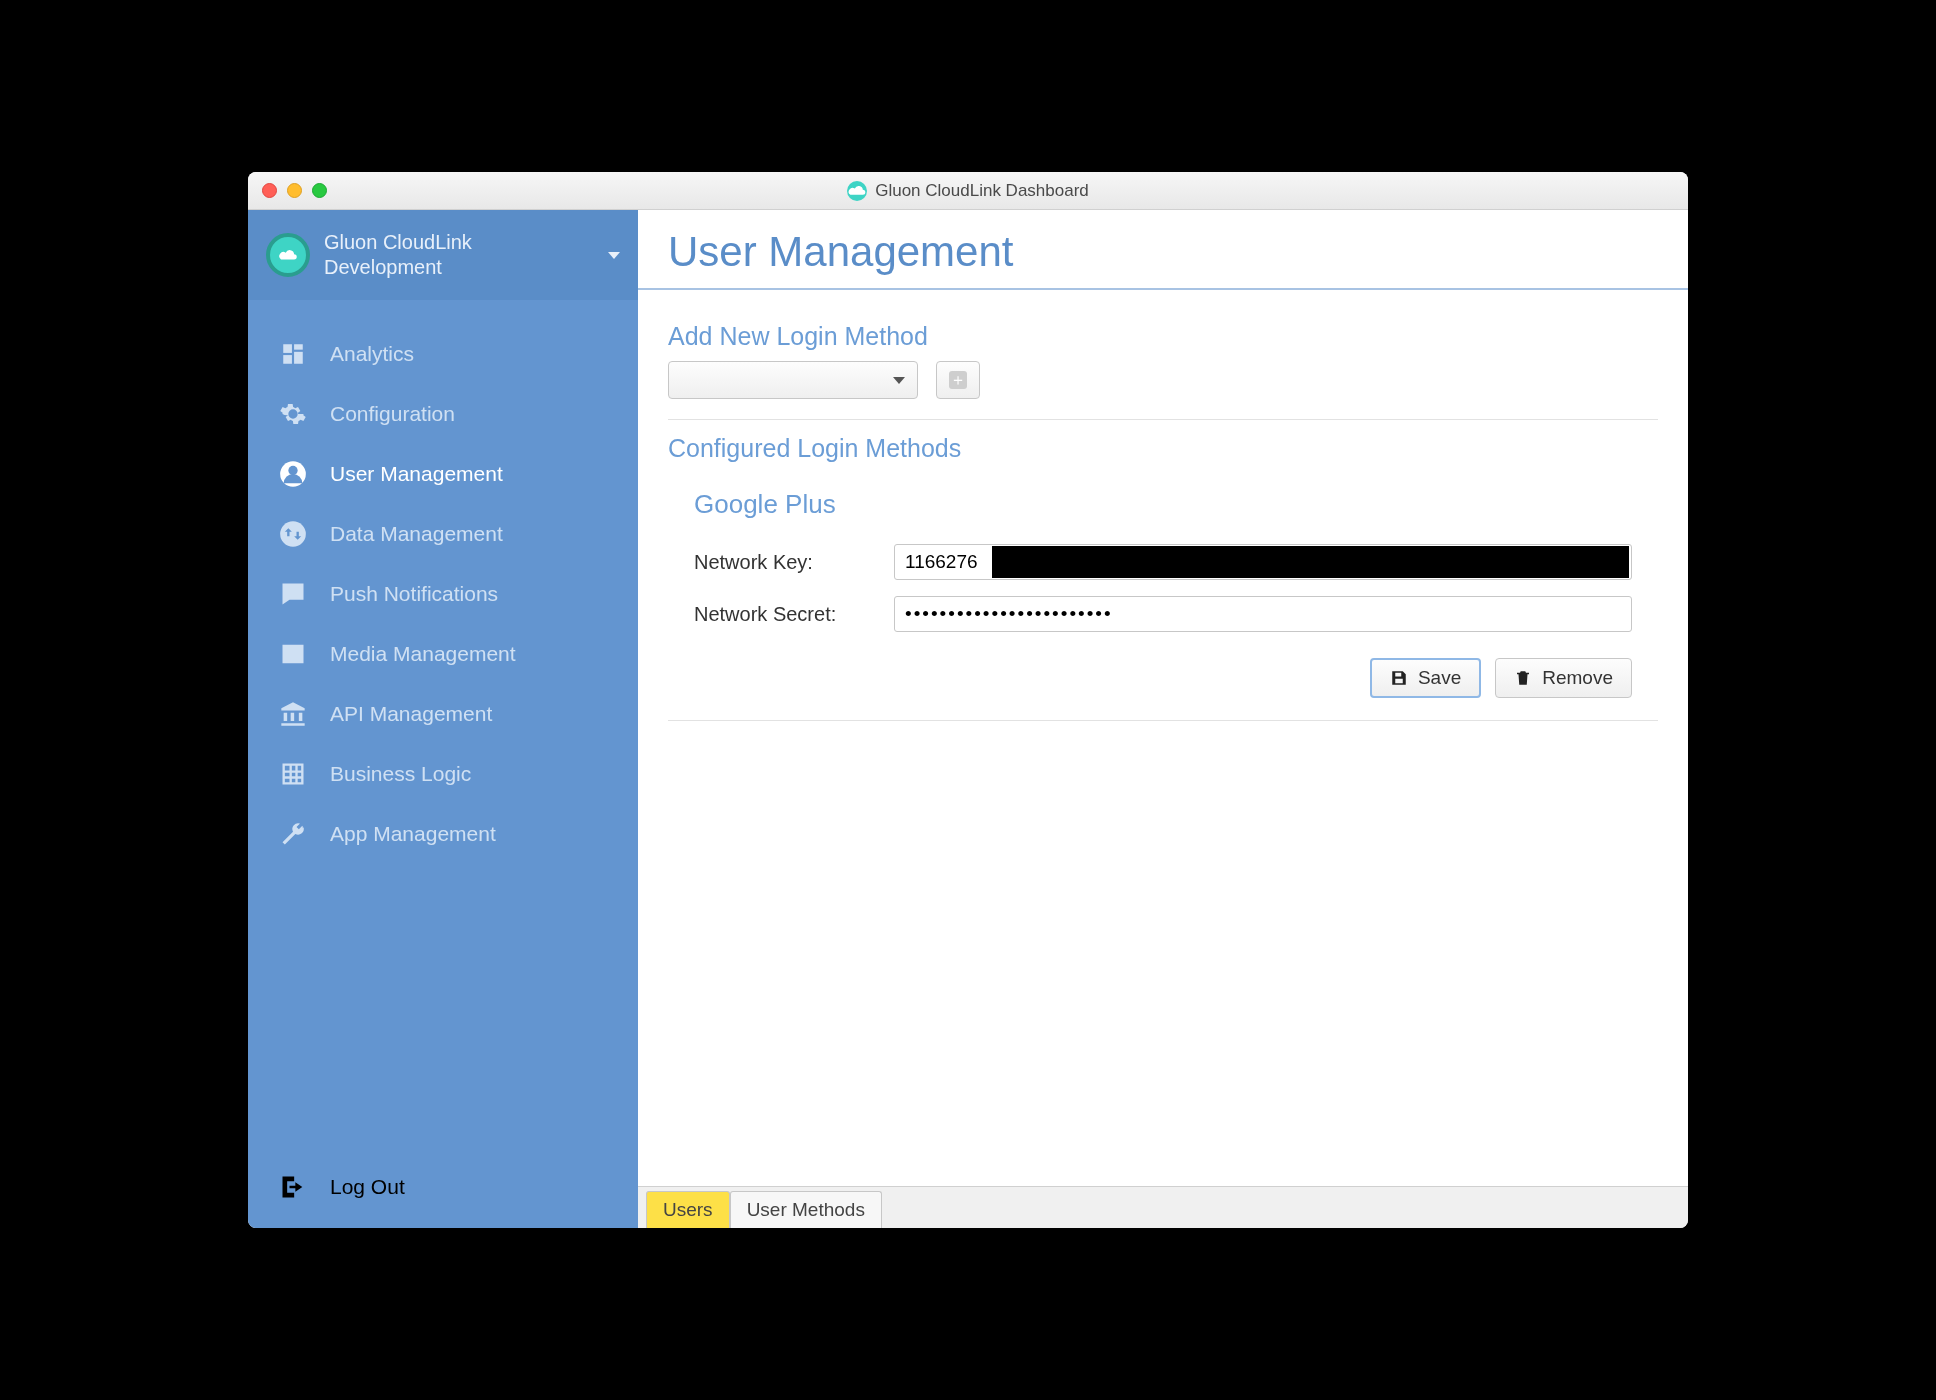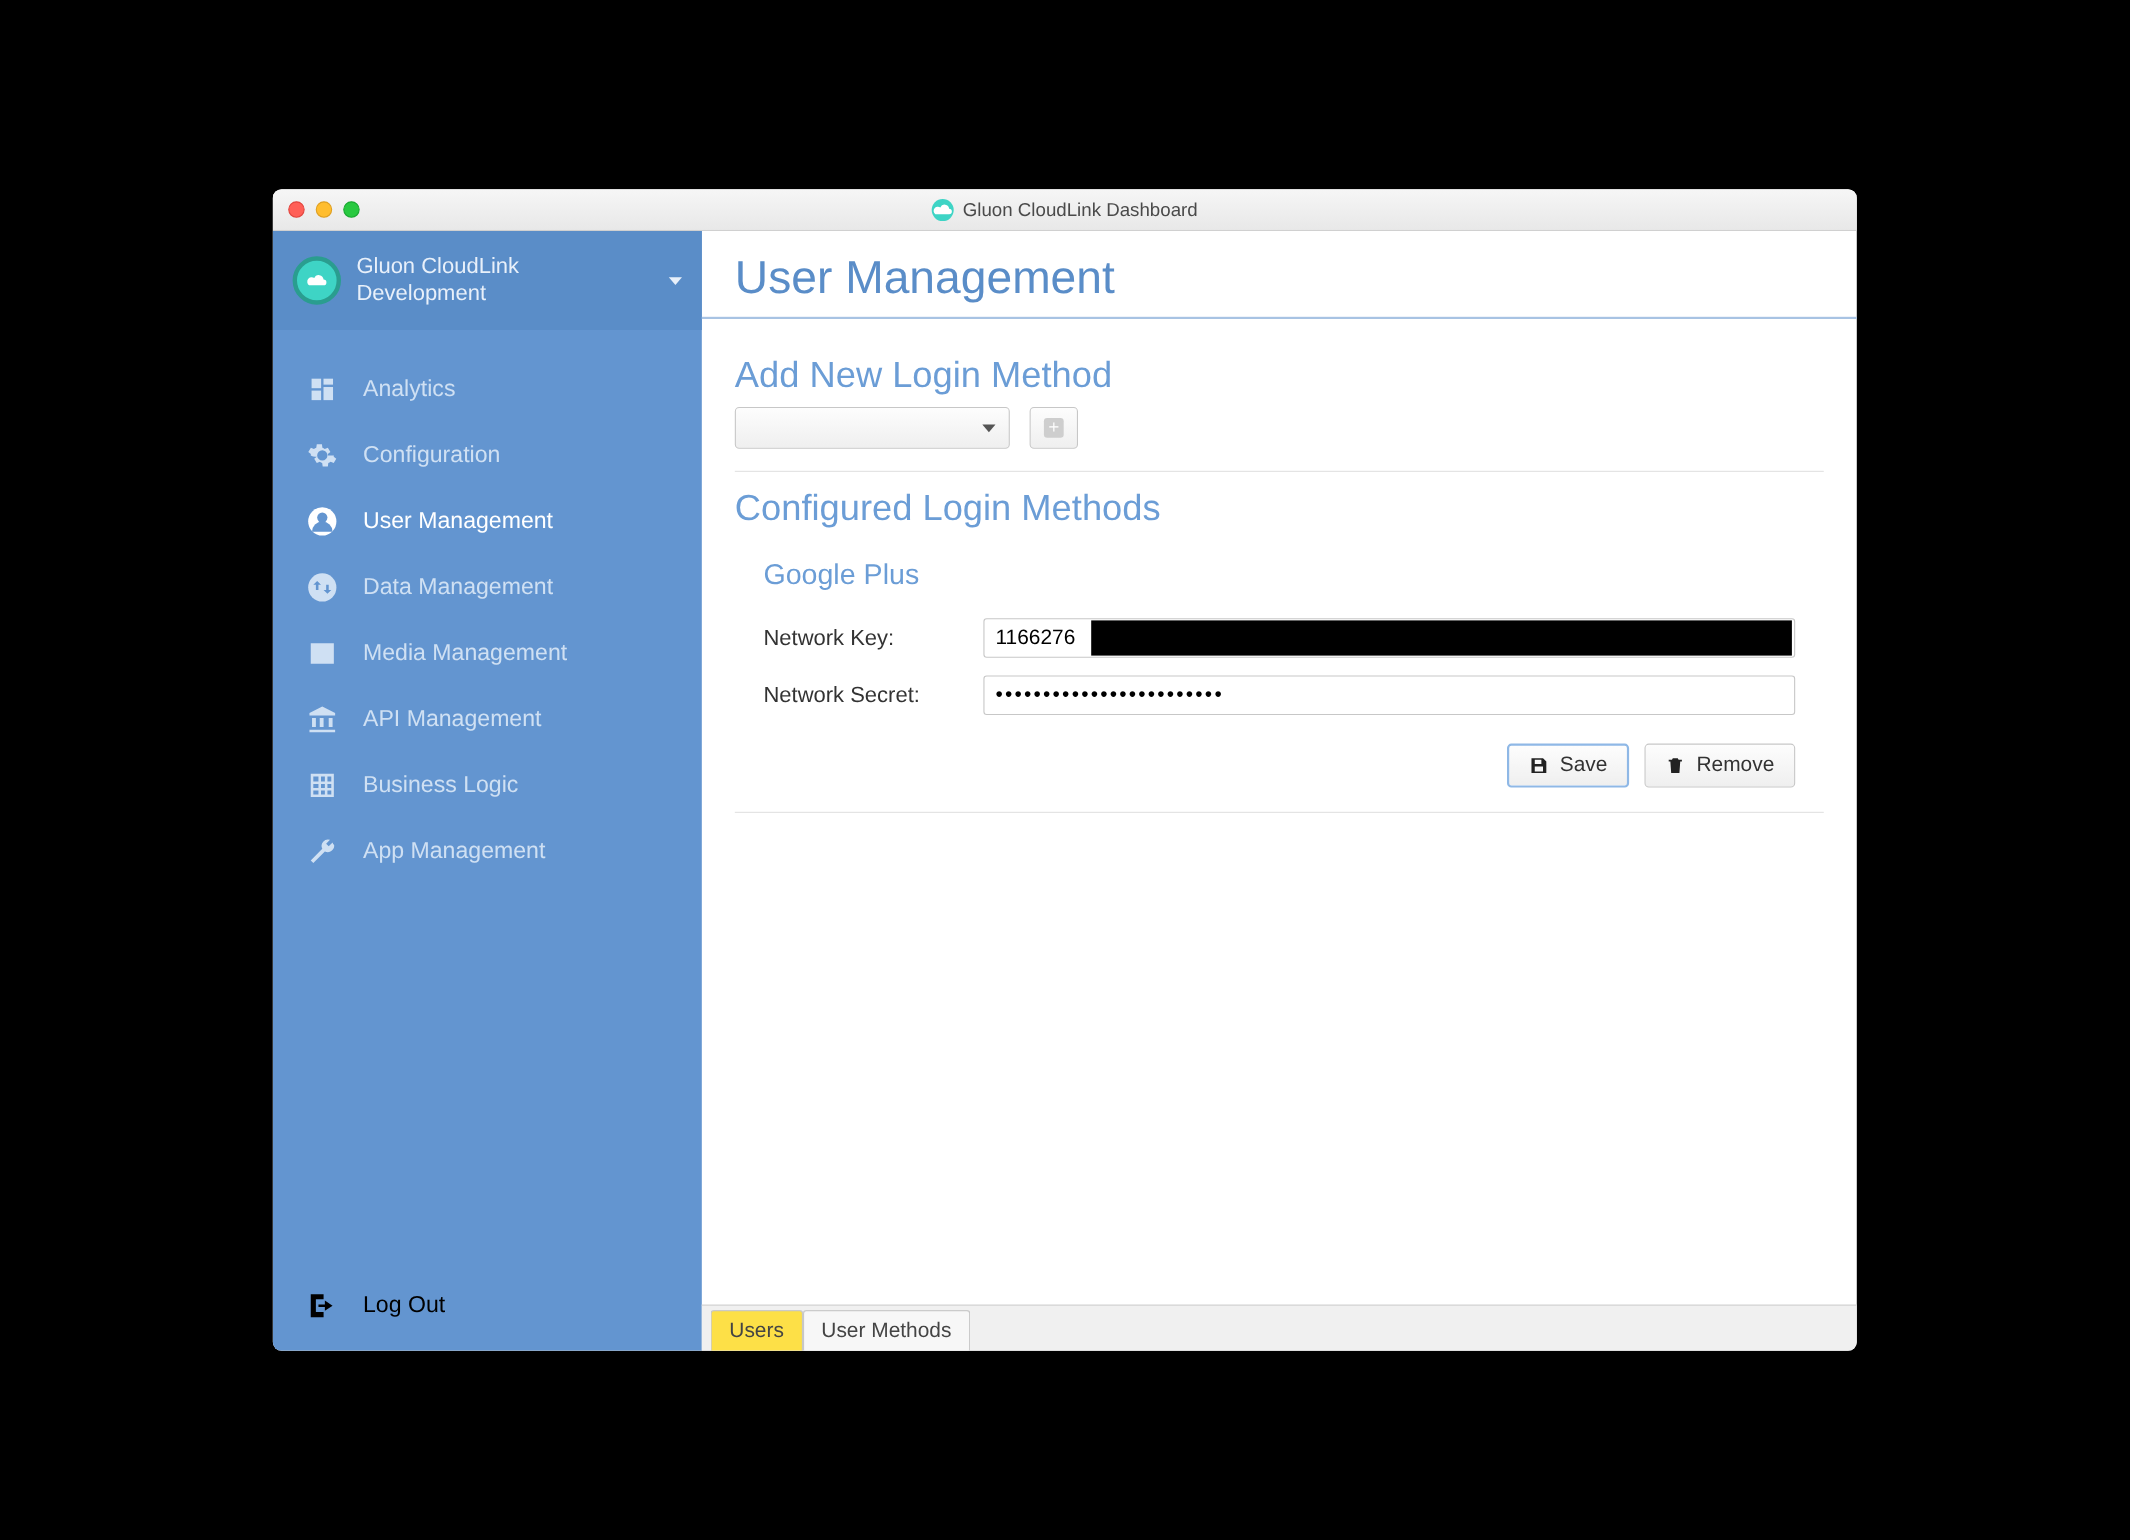--- a/index.html
+++ b/index.html
@@ -149,21 +149,21 @@
       font-size: 42px;
       font-weight: 400;
       color: #5a8dc8;
     }
     .content {
       flex: 1;
       padding: 18px 30px;
       overflow: auto;
     }
     .section-title {
-      font-size: 33px;
+      font-size: 25px;
       font-weight: 400;
       color: #6b9dd6;
       margin: 14px 0 10px;
     }
     .add-row {
       display: flex;
       gap: 18px;
       align-items: center;
       padding-bottom: 20px;
       border-bottom: 1px solid #e2e2e2;
@@ -349,20 +349,28 @@
           <span>User Management</span>
         </div>
         <div class="nav-item">
           <span class="icon">
             <svg width="28" height="28" viewBox="0 0 24 24">
                 <circle cx="12" cy="12" r="11" fill="currentColor"></circle>
                 <path d="M8 7l3 3H9v4H7v-4H5l3-3zm8 10l-3-3h2v-4h2v4h2l-3 3z" fill="#6395d0"></path>
               </svg>
           </span>
           <span>Data Management</span>
+        </div>
+        <div class="nav-item">
+          <span class="icon">
+            <svg width="28" height="28" viewBox="0 0 24 24">
+                <path d="M3 3h18v14H9l-6 4V3zm4 5h2v2H7V8zm4 0h2v2h-2V8zm4 0h2v2h-2V8z"></path>
+              </svg>
+          </span>
+          <span>Push Notifications</span>
         </div>
         <div class="nav-item">
           <span class="icon">
             <svg width="28" height="28" viewBox="0 0 24 24">
                 <path d="M3 4h18v16H3V4zm2 12l4-5 3 4 2-2 5 5H5v-2z"></path>
               </svg>
           </span>
           <span>Media Management</span>
         </div>
         <div class="nav-item">

